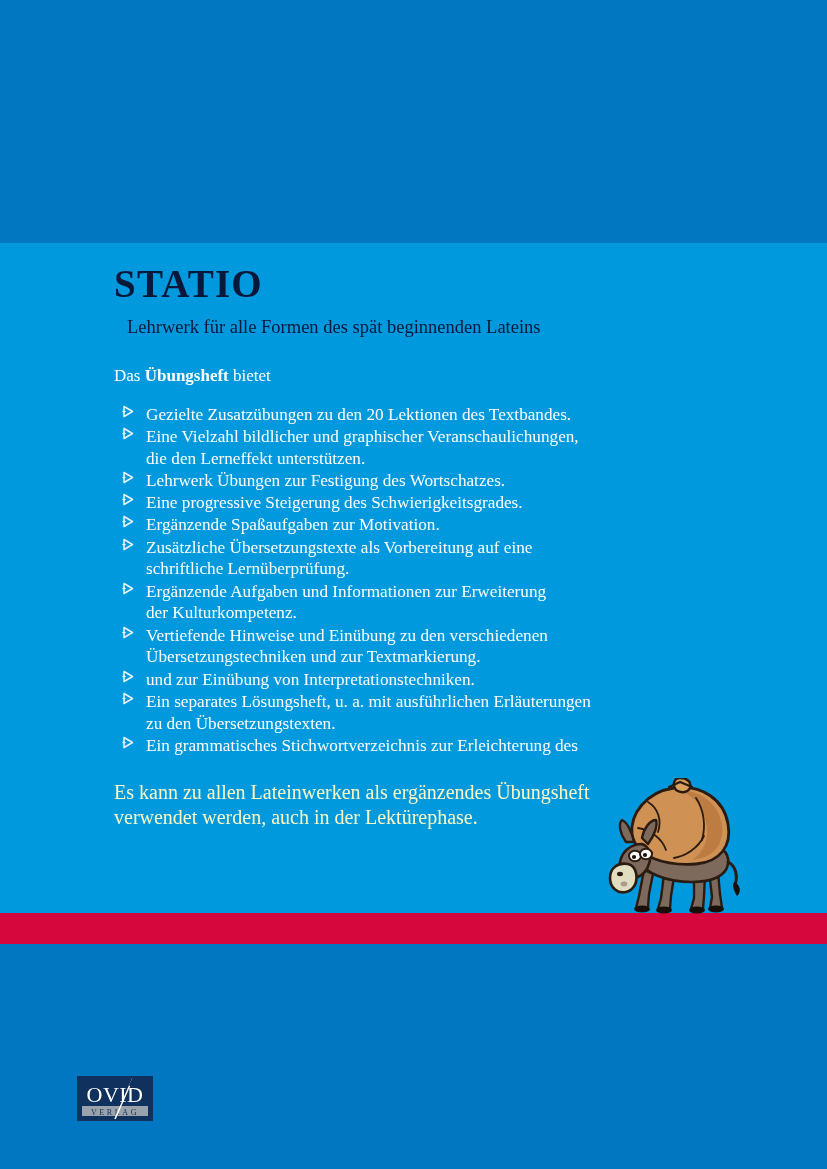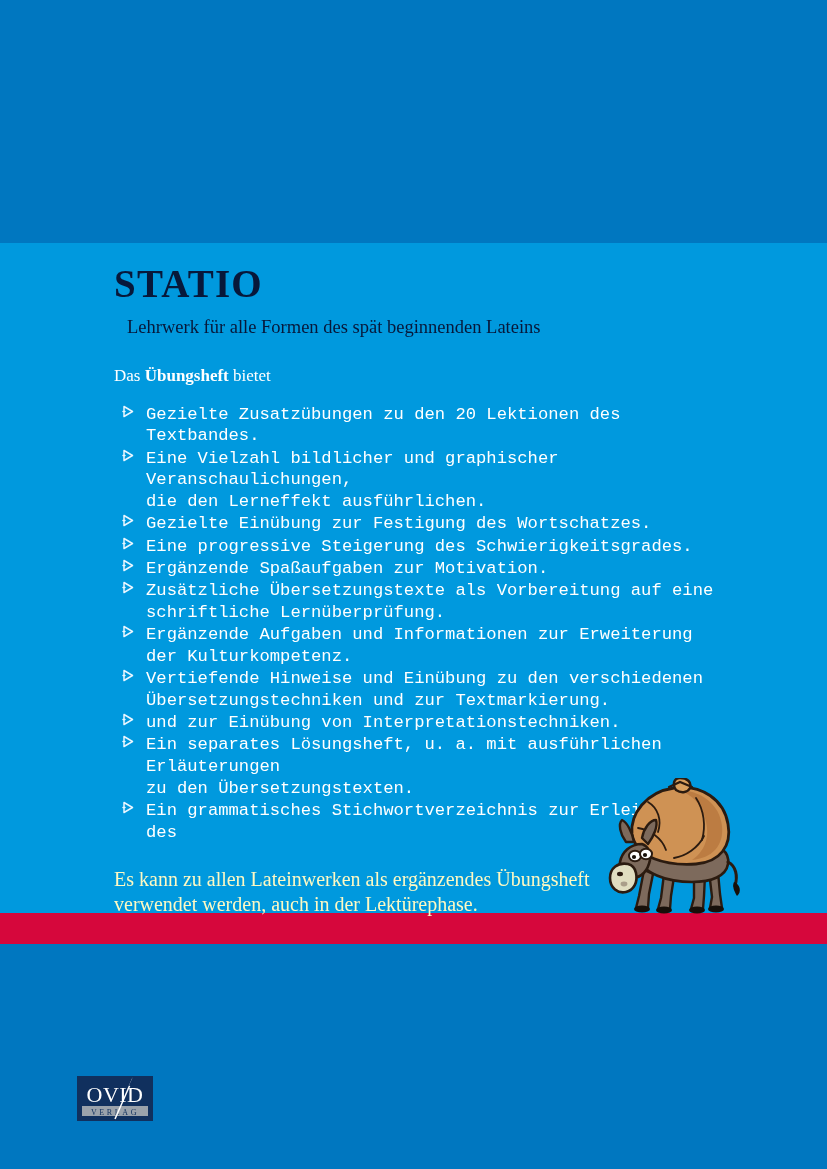--- a/index.html
+++ b/index.html
@@ -64,21 +64,20 @@
     margin:14px 0 0 0;
     padding:0;
     color:#ffffff;
     font-size:17.2px;
     line-height:1.265;
   }
   ul.features li{
     position:relative;
     padding-left:32px;
     margin:0 0 0.5px 0;
-    font-family:Liberation Mono, monospace;
   }
   ul.features li .bullet{
     position:absolute;left:8px;top:1px;
     width:13px;height:13px;
     display:block;
   }
   ul.features li .bullet svg{display:block;}
   ul.features li .txt{display:block;}
   ul.features li .txt .l{display:block;}
 
@@ -136,32 +135,32 @@
         </li>
         <li>
           <span class="bullet">
             <svg viewBox="0 0 13 13" xmlns="http://www.w3.org/2000/svg">
               <path d="M2 1.5 L10.5 6.5 L2 11.5 Z" fill="none" stroke="#e9f6ff" stroke-width="1.5" stroke-linejoin="round"></path>
               <path d="M1 6.5 L3 6.5" stroke="#e9f6ff" stroke-width="1.5" stroke-linecap="round"></path>
             </svg>
           </span>
           <span class="txt">
             <span class="l">Eine Vielzahl bildlicher und graphischer Veranschaulichungen,</span>
-            <span class="l">die den Lerneffekt ausführlichen.</span>
-          </span>
-        </li>
-        <li>
-          <span class="bullet">
-            <svg viewBox="0 0 13 13" xmlns="http://www.w3.org/2000/svg">
-              <path d="M2 1.5 L10.5 6.5 L2 11.5 Z" fill="none" stroke="#e9f6ff" stroke-width="1.5" stroke-linejoin="round"></path>
-              <path d="M1 6.5 L3 6.5" stroke="#e9f6ff" stroke-width="1.5" stroke-linecap="round"></path>
-            </svg>
-          </span>
-          <span class="txt">
-            <span class="l">Gezielte Einübung zur Festigung des Wortschatzes.</span>
+            <span class="l">die den Lerneffekt unterstützen.</span>
+          </span>
+        </li>
+        <li>
+          <span class="bullet">
+            <svg viewBox="0 0 13 13" xmlns="http://www.w3.org/2000/svg">
+              <path d="M2 1.5 L10.5 6.5 L2 11.5 Z" fill="none" stroke="#e9f6ff" stroke-width="1.5" stroke-linejoin="round"></path>
+              <path d="M1 6.5 L3 6.5" stroke="#e9f6ff" stroke-width="1.5" stroke-linecap="round"></path>
+            </svg>
+          </span>
+          <span class="txt">
+            <span class="l">Lehrwerk Übungen zur Festigung des Wortschatzes.</span>
           </span>
         </li>
         <li>
           <span class="bullet">
             <svg viewBox="0 0 13 13" xmlns="http://www.w3.org/2000/svg">
               <path d="M2 1.5 L10.5 6.5 L2 11.5 Z" fill="none" stroke="#e9f6ff" stroke-width="1.5" stroke-linejoin="round"></path>
               <path d="M1 6.5 L3 6.5" stroke="#e9f6ff" stroke-width="1.5" stroke-linecap="round"></path>
             </svg>
           </span>
           <span class="txt">

